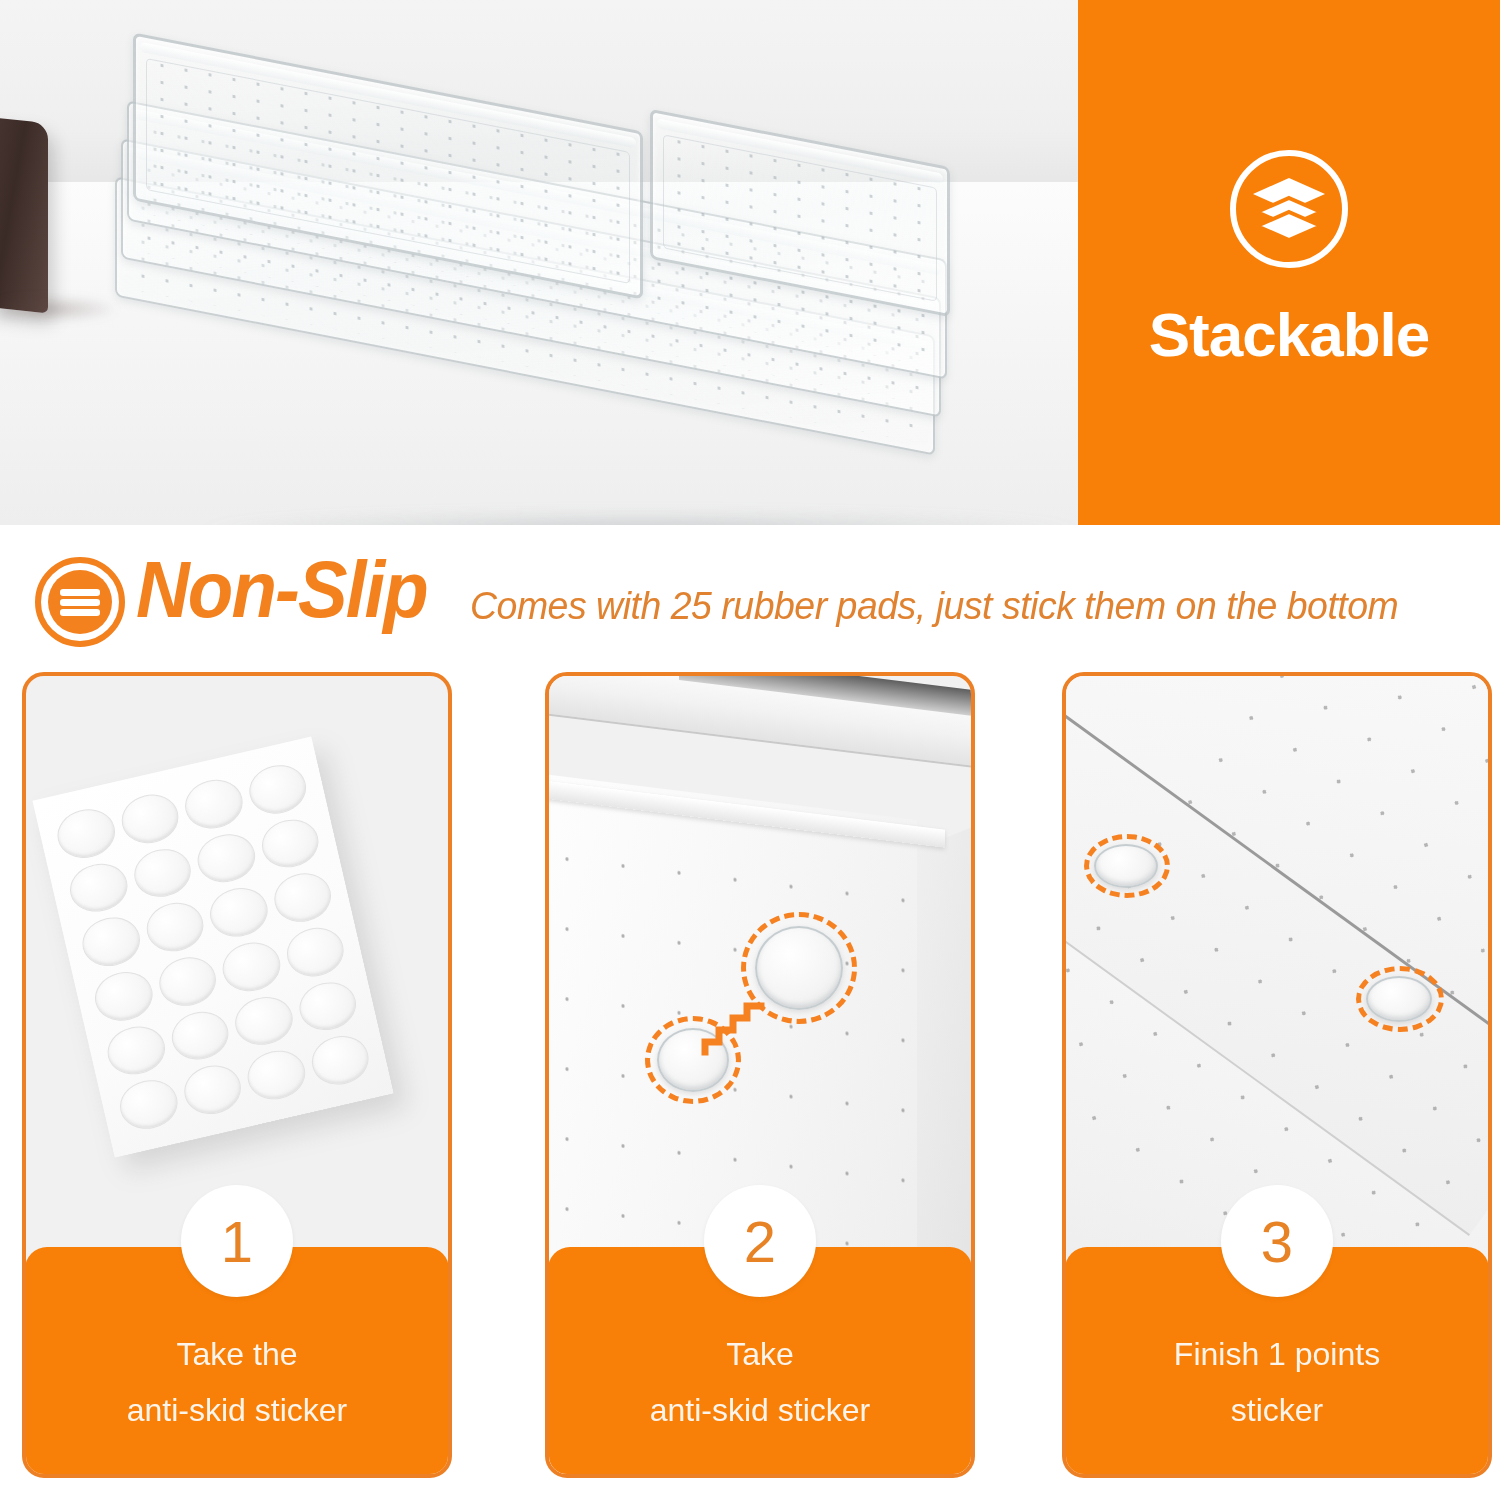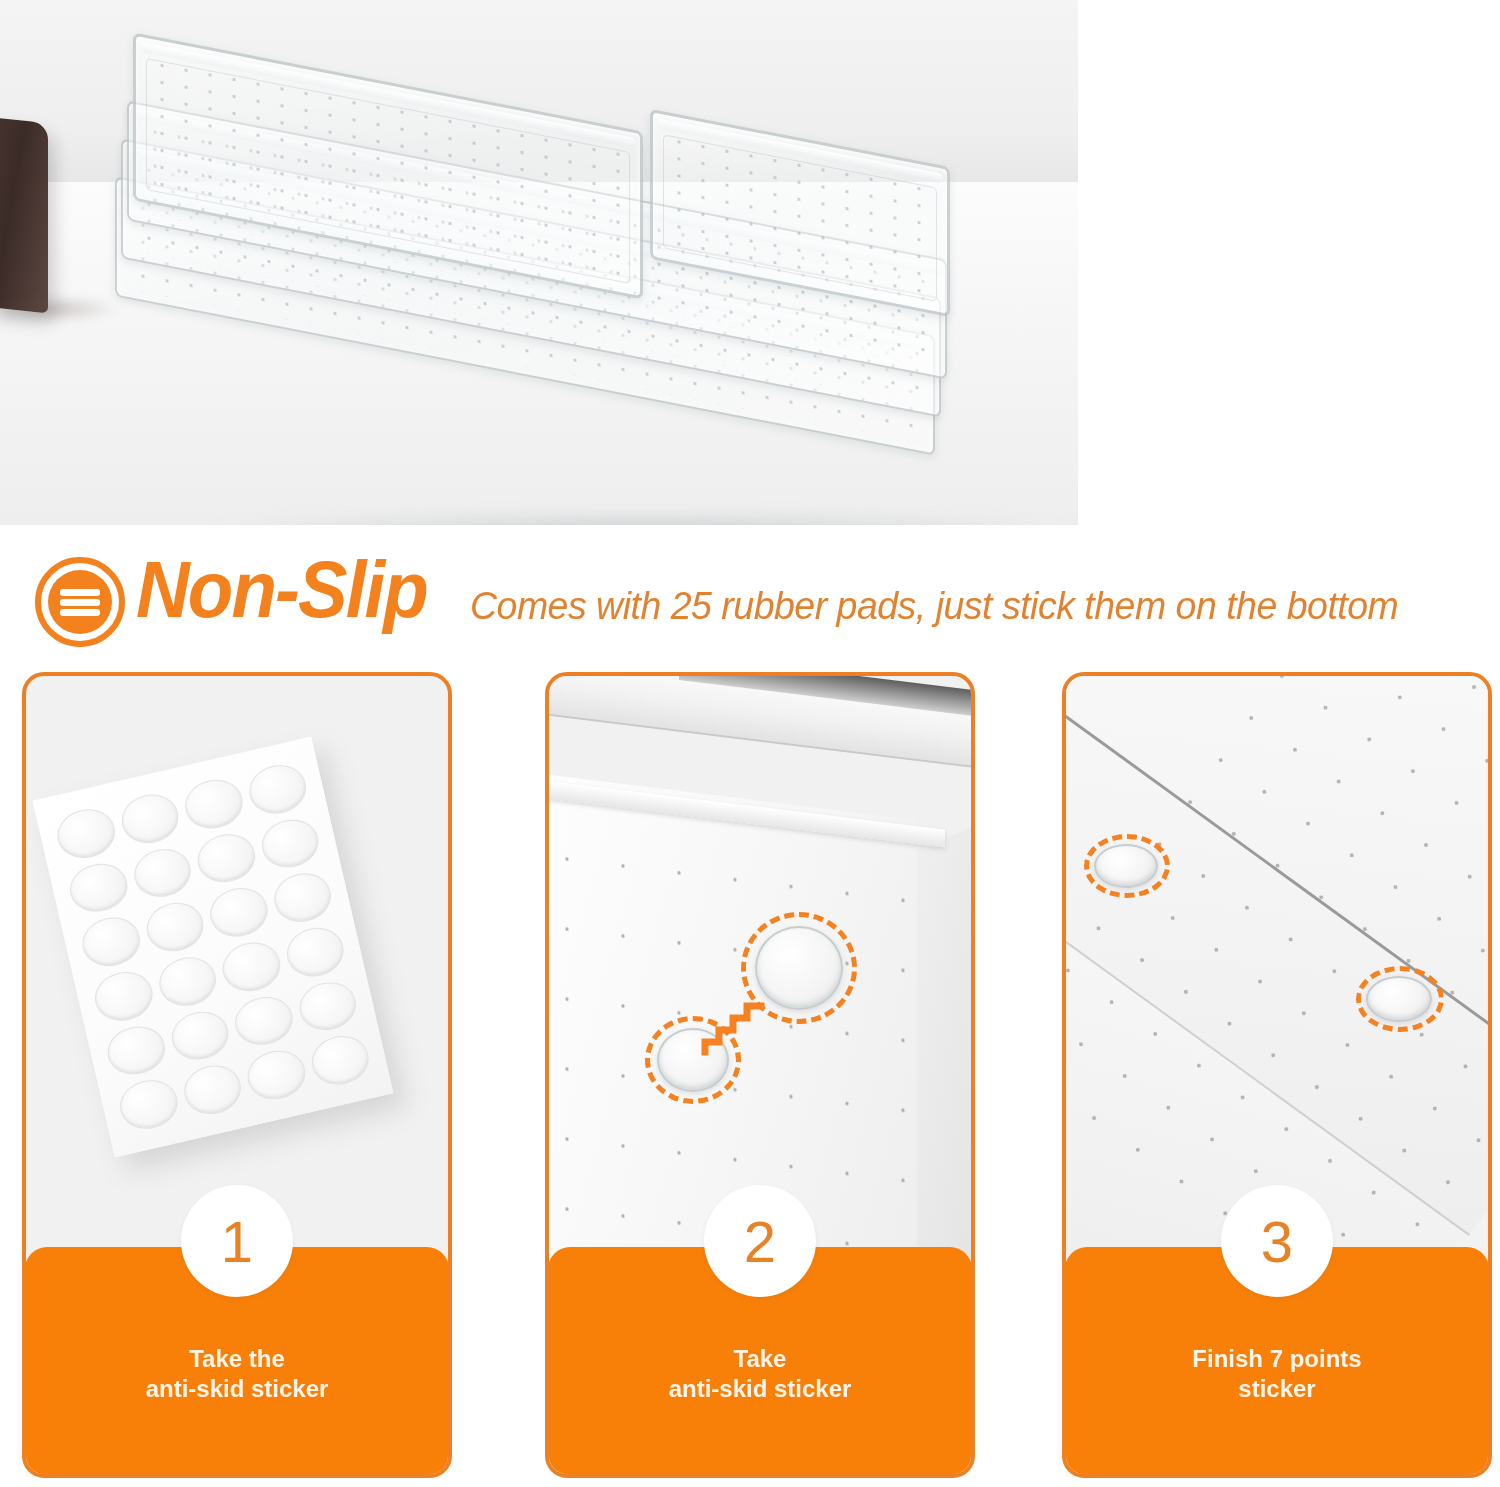--- a/index.html
+++ b/index.html
@@ -140,22 +140,22 @@
 
   
   .caption {
     position:absolute; left:-1px; right:-1px; bottom:-1px; height:228px;
     background:#F98008;
     border-radius:22px 22px 20px 20px;
     display:flex; flex-direction:column; align-items:center; justify-content:center;
     padding-top:26px;
   }
   .caption .txt {
-    color:#fdf5ec; font-size:24px; line-height:1.25; text-align:center;
-    font-weight:700; padding:0 14px;
+    color:#fdf5ec; font-size:32px; line-height:1.25; text-align:center;
+    font-weight:400; padding:0 14px;margin-top:16px;
   }
   .badge {
     position:absolute; left:50%; top:-62px; transform:translateX(-50%);
     width:112px; height:112px; border-radius:50%;
     background:#ffffff;
     display:flex; align-items:center; justify-content:center;
     color:#E78225; font-size:58px; font-weight:400;
     box-shadow:0 2px 5px rgba(0,0,0,.06);
   }
 
@@ -288,20 +288,30 @@
       </div>
       <div class="tray top-right">
         <div class="rim"></div>
         <div class="inner-edge"></div>
         <div class="dots"></div>
       </div>
       <div class="stack-shadow"></div>
     </div>
   </div>
 
+  <div id="stackable">
+    <div class="layers-circle">
+      <svg class="layers-ico" viewBox="0 0 76 66">
+        <polygon points="38,2 74,18 38,34 2,18" fill="#ffffff"></polygon>
+        <polygon points="38,22 70,36 38,50 6,36" fill="#ffffff" stroke="#F98008" stroke-width="4"></polygon>
+        <polygon points="38,36 70,50 38,64 6,50" fill="#ffffff" stroke="#F98008" stroke-width="4"></polygon>
+      </svg>
+    </div>
+    <div class="title">Stackable</div>
+  </div>
 </div>
 
 <div id="nonslip-header">
   <svg class="ns-icon" viewBox="0 0 92 92">
     <circle cx="46" cy="46" r="42" fill="none" stroke="#F2811E" stroke-width="6"></circle>
     <circle cx="46" cy="46" r="32" fill="#F2811E"></circle>
     <rect x="26" y="33" width="40" height="7" rx="3" fill="#ffffff"></rect>
     <rect x="26" y="43" width="40" height="7" rx="3" fill="#ffffff"></rect>
     <rect x="26" y="53" width="40" height="7" rx="3" fill="#ffffff"></rect>
   </svg>
@@ -384,18 +394,18 @@
       <div class="dot-field-3"></div>
 
       <div class="hl-pad" style="left:28px; top:168px; width:64px; height:44px;"></div>
       <div class="hl-dash" style="left:18px; top:158px; width:86px; height:64px;"></div>
 
       <div class="hl-pad" style="left:300px; top:300px; width:66px; height:46px;"></div>
       <div class="hl-dash" style="left:290px; top:290px; width:88px; height:66px;"></div>
     </div>
     <div class="caption">
       <div class="badge">3</div>
-      <div class="txt">Finish 7 points</div>
+      <div class="txt">Finish 1 points</div>
       <div class="txt">sticker</div>
     </div>
   </div>
 
 </div>
 
 </body></html>

